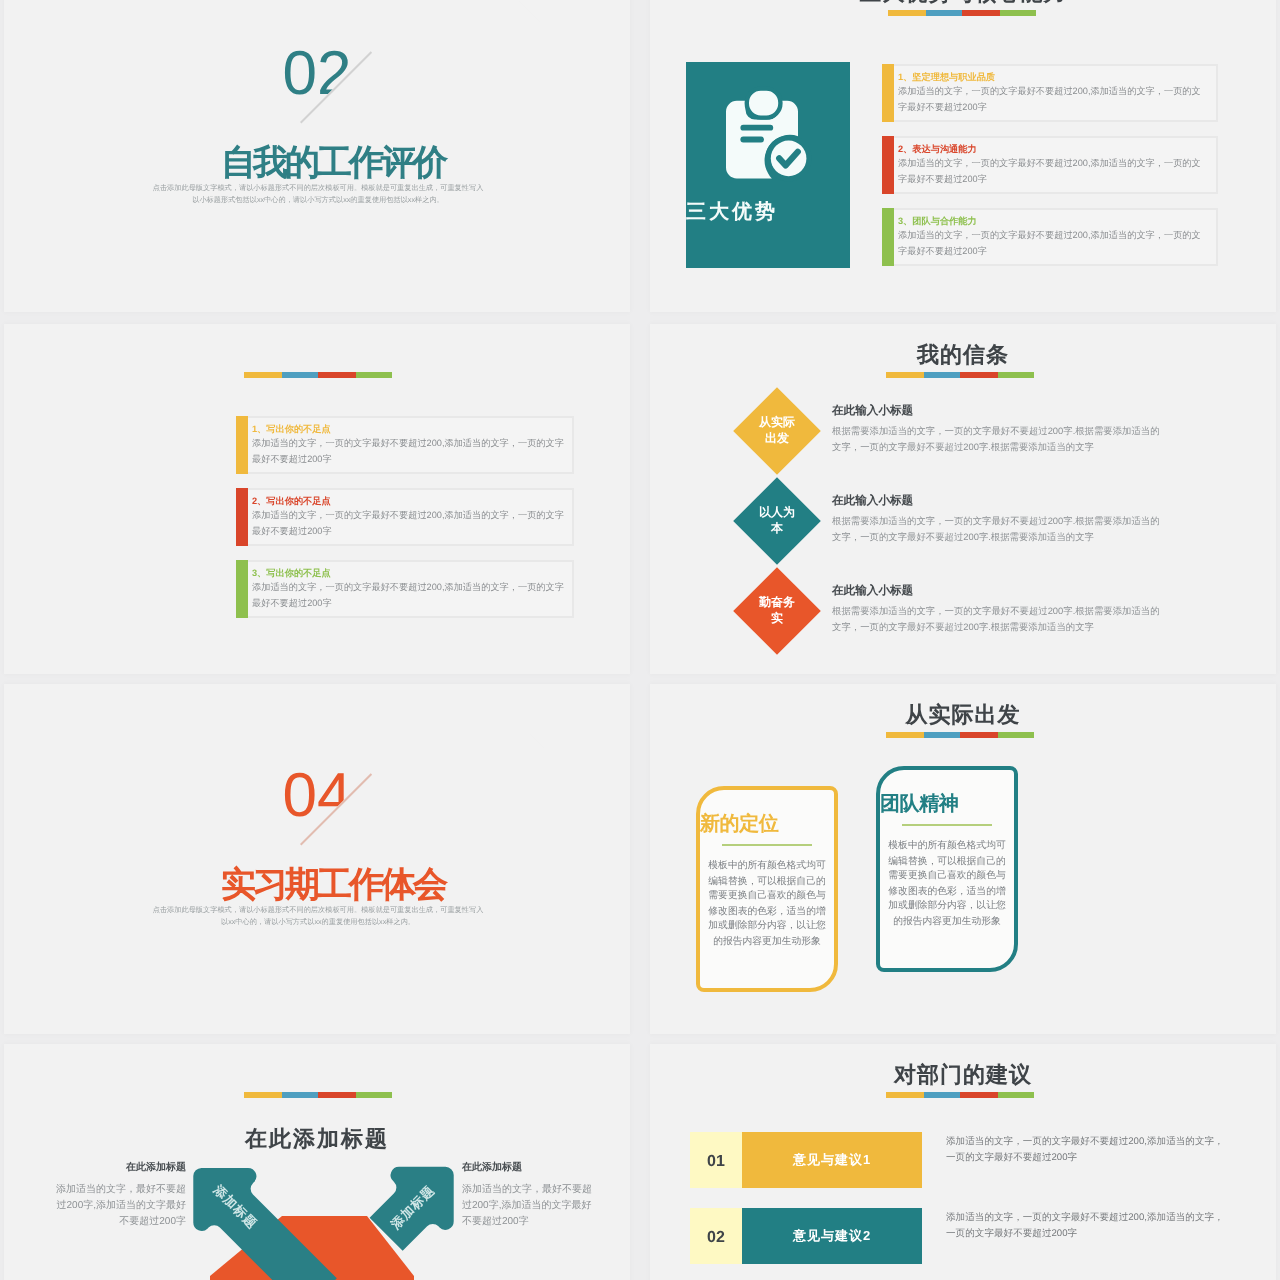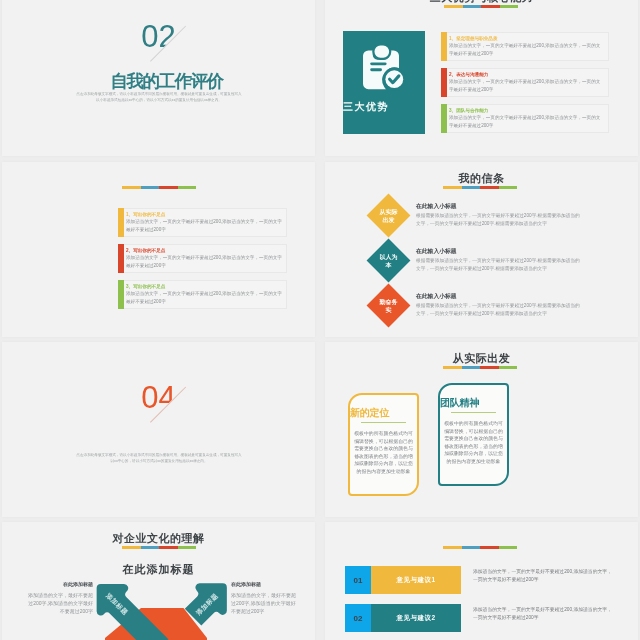--- a/index.html
+++ b/index.html
@@ -50,21 +50,21 @@
   .card{position:absolute;background:#fbfbfa;border:2.5px solid #f0b93d;
         border-radius:14px 4px 14px 4px;}
   .card .ct{text-align:left;font-size:10px;font-weight:700;line-height:12px;letter-spacing:-0.2px;}
   .card .cd{height:1px;margin:3px auto 0;width:66%;}
   .card .cb{font-size:4.9px;color:#7a7e82;line-height:7.5px;text-align:center;
             padding:7px 3px 0;}
   .cuh{position:absolute;font-size:5px;font-weight:700;color:#4a4f53;line-height:7px;}
   .cub{position:absolute;font-size:5px;color:#8e9295;line-height:8px;}
 
   
-  .sgnum{position:absolute;background:#0ea5e9;display:flex;align-items:center;
+  .sgnum{position:absolute;background:#fef9c3;display:flex;align-items:center;
          justify-content:center;font-size:8px;font-weight:700;color:#3f4448;}
   .sglabel{position:absolute;display:flex;align-items:center;justify-content:center;
            color:#fff;font-size:6.5px;font-weight:700;letter-spacing:.5px;}
   .sgbody{position:absolute;font-size:4.8px;color:#76797c;line-height:8px;}
 </style>
 </head>
 <body>
 
 <div class="page">
 
@@ -180,20 +180,21 @@
       <span>勤奋务实</span>
       </div>
     <div class="crh" style="left:91px;top:131px;">在此输入小标题</div>
     <div class="crb" style="left:91px;top:140px;width:166px;">根据需要添加适当的文字，一页的文字最好不要超过200字.根据需要添加适当的文字，一页的文字最好不要超过200字.根据需要添加适当的文字</div>
   </div>
 
   <div class="slide" id="s5" style="left:2px;top:342px;width:313px;height:175px;">
     <div class="secnum" style="top:40px;color:#e8562a;">04</div>
     <div class="secmask" style="left:148px;top:80px;"></div>
     <div class="secline" style="left:148px;top:80px;width:50px;background:#e2bcb0;"></div>
+    <div class="sectitle" style="top:90px;color:#e8562a;">实习期工作体会</div>
     <div class="secsub" style="left:73px;top:110px;width:168px;">点击添加此母版文字模式，请以小标题形式不同的层次模板可用。模板就是可重复出生成，可重复性写入以xx中心的，请以小写方式以xx的重复使用包括以xx样之内。</div>
   </div>
 
   <div class="slide" id="s6" style="left:325px;top:342px;width:313px;height:175px;">
     <div class="hd" style="top:10px;">
       <div class="t">从实际出发</div>
     </div>
     <div class="bar" style="left:118px;top:24px;width:74px;">
       <i class="yel"></i>
         <i class="blu"></i>
@@ -206,23 +207,20 @@
       <div class="cb">模板中的所有颜色格式均可编辑替换，可以根据自己的需要更换自己喜欢的颜色与修改图表的色彩，适当的增加或删除部分内容，以让您的报告内容更加生动形象</div>
     </div>
     <div class="card" style="left:113px;top:41px;width:71px;height:103px;border-color:#227f84;">
       <div class="ct" style="color:#227f84;margin-top:12px;">团队精神</div>
       <div class="cd" style="background:#b5cf7c;"></div>
       <div class="cb">模板中的所有颜色格式均可编辑替换，可以根据自己的需要更换自己喜欢的颜色与修改图表的色彩，适当的增加或删除部分内容，以让您的报告内容更加生动形象</div>
     </div>
   </div>
 
   <div class="slide" id="s7" style="left:2px;top:522px;width:313px;height:175px;">
-    <div class="hd" style="top:10px;">
-      <div class="t">对企业文化的理解</div>
-    </div>
     <div class="bar" style="left:120px;top:24px;width:74px;">
       <i class="yel"></i>
         <i class="blu"></i>
         <i class="red"></i>
         <i class="grn"></i>
     </div>
     <div style="position:absolute;left:0;right:0;top:40px;text-align:center;font-size:11px;
                 font-weight:700;color:#3f4448;letter-spacing:1px;">在此添加标题</div>
     <svg class="cugfx" width="313" height="122" viewBox="0 0 313 122" style="position:absolute;left:0;top:53px;">
       <defs>
@@ -242,20 +240,23 @@
         </g>
       </g>
     </svg>
     <div class="cuh" style="left:23px;top:59px;width:68px;text-align:right;">在此添加标题</div>
     <div class="cub" style="left:23px;top:69px;width:68px;text-align:right;">添加适当的文字，最好不要超过200字,添加适当的文字最好不要超过200字</div>
     <div class="cuh" style="left:229px;top:59px;width:68px;">在此添加标题</div>
     <div class="cub" style="left:229px;top:69px;width:68px;">添加适当的文字，最好不要超过200字,添加适当的文字最好不要超过200字</div>
   </div>
 
   <div class="slide" id="s8" style="left:325px;top:522px;width:313px;height:175px;">
+    <div class="hd" style="top:10px;">
+      <div class="t">对部门的建议</div>
+    </div>
     <div class="bar" style="left:118px;top:24px;width:74px;">
       <i class="yel"></i>
         <i class="blu"></i>
         <i class="red"></i>
         <i class="grn"></i>
     </div>
     <div class="sgnum" style="left:20px;top:44px;width:26px;height:28px;">01</div>
     <div class="sglabel" style="left:46px;top:44px;width:90px;height:28px;background:#f0b93d;">意见与建议1</div>
     <div class="sgbody" style="left:148px;top:46px;width:142px;">添加适当的文字，一页的文字最好不要超过200,添加适当的文字，一页的文字最好不要超过200字</div>
 

